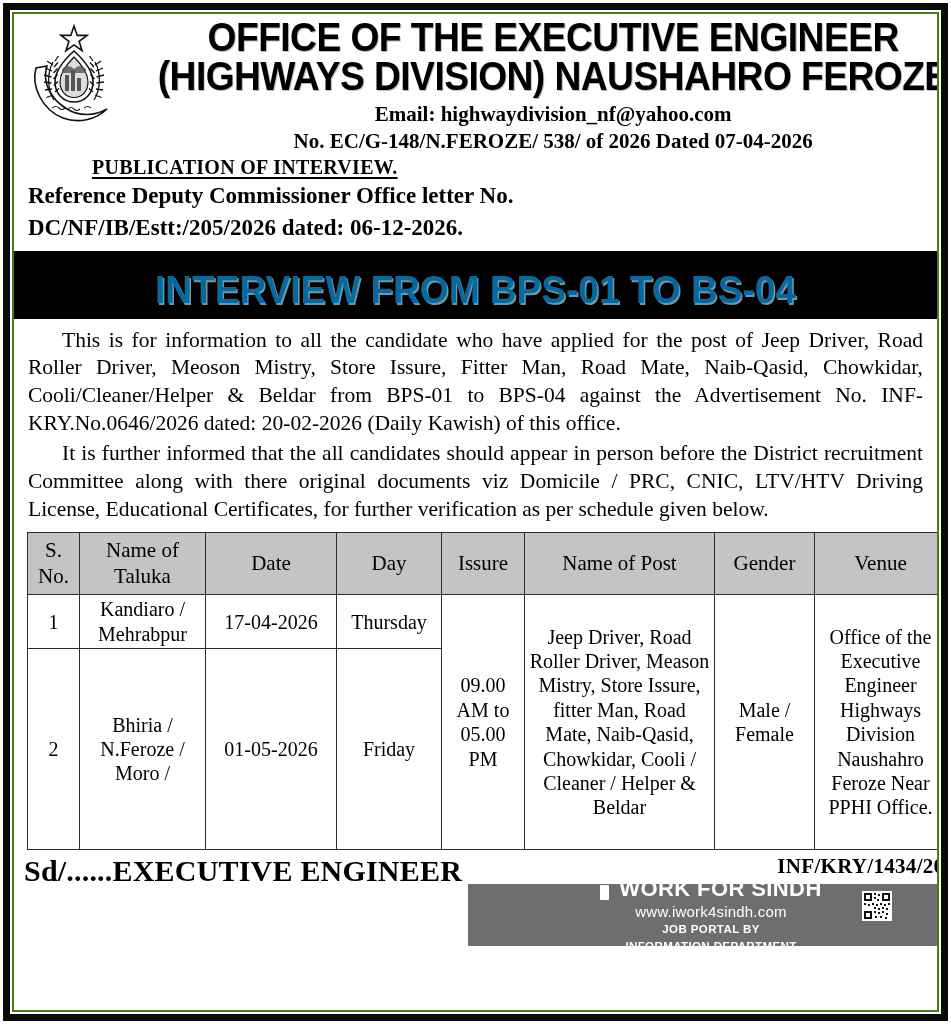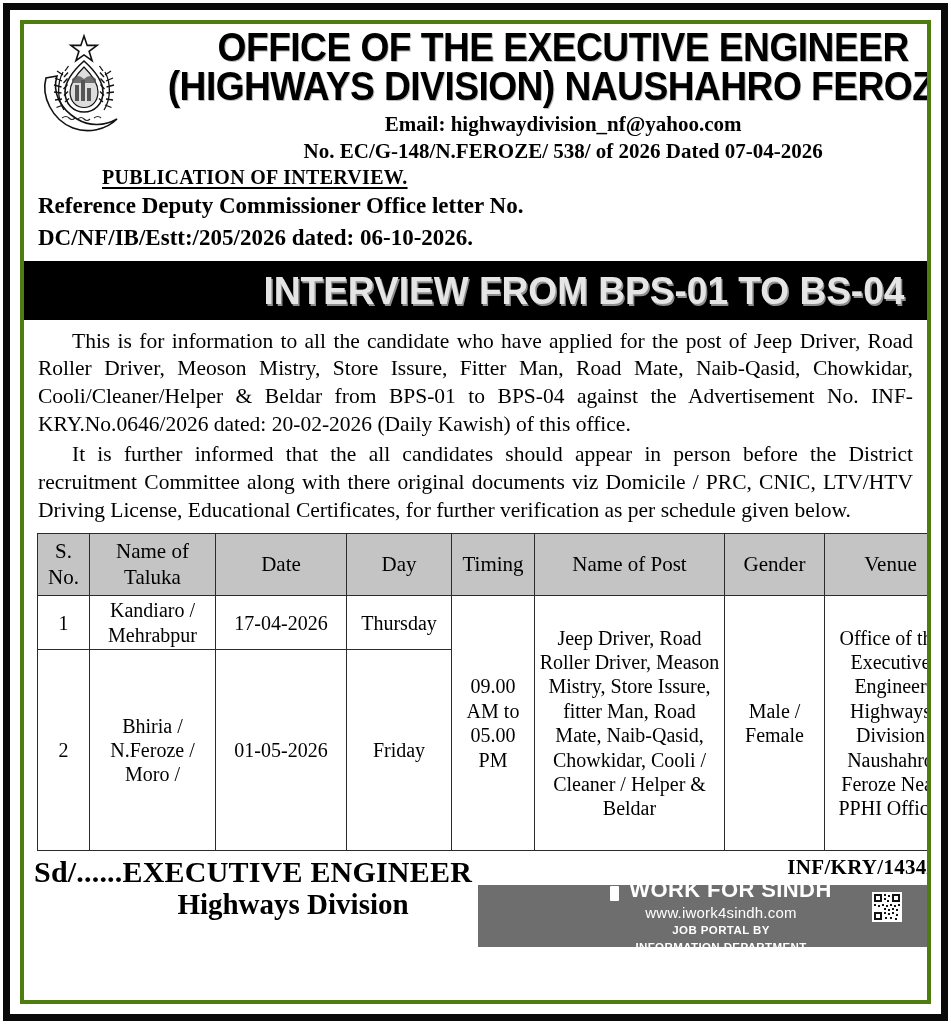--- a/index.html
+++ b/index.html
@@ -27,22 +27,22 @@
     height: 100%;
     box-sizing: border-box;
     border: 7px solid #0a0a0a;
     background: #ffffff;
     display: flex;
     flex-direction: column;
   }
   .inner-frame {
     flex: 1;
     box-sizing: border-box;
-    border: 4px solid #4d7c0f;
-    margin: 10px;
+    border: 2px solid #4d7c0f;
+    margin: 2px;
     background: #ffffff;
     display: flex;
     flex-direction: column;
     overflow: hidden;
   }
 
   
   .header {
     display: flex;
     align-items: flex-start;
@@ -114,23 +114,23 @@
     font-weight: bold;
     font-size: 23px;
     line-height: 1.32;
     margin-top: 2px;
     padding-right: 40px;
   }
 
   
   .banner {
     background: #000000;
-    color: #e5e5e5;
-    text-align: right;
-    padding: 8px 0 6px 0;
+    color: #0369a1;
+    text-align: center;
+    padding: 17px 0 6px 0;
     margin-top: 3px;
     border-top: 2px solid #000;
     border-bottom: 2px solid #000;
   }
   .banner-text {
     font-family: "Liberation Sans Narrow", "Liberation Sans", sans-serif;
     font-weight: bold;
     font-size: 39px;
     line-height: 1.05;
     letter-spacing: 0px;
@@ -365,21 +365,21 @@
           <div class="email-line">Email: highwaydivision_nf@yahoo.com</div>
           <div class="ref-line">No. EC/G-148/N.FEROZE/ 538/ of 2026 Dated 07-04-2026</div>
         </div>
       </div>
 
       <div class="subject-block">
         <div class="subject-row">
           <span class="subject-value">PUBLICATION OF INTERVIEW.</span>
         </div>
         <div class="subject-ref">Reference Deputy Commissioner Office letter No.</div>
-        <div class="subject-ref">DC/NF/IB/Estt:/205/2026 dated: 06-10-2026.</div>
+        <div class="subject-ref">DC/NF/IB/Estt:/205/2026 dated: 06-12-2026.</div>
       </div>
 
       <div class="banner">
         <div class="banner-text">INTERVIEW FROM BPS-01 TO BS-04</div>
       </div>
 
       <div class="body-text">
         <p>This is for information to all the candidate who have applied for the post of Jeep Driver, Road Roller Driver, Meoson Mistry, Store Issure, Fitter Man, Road Mate, Naib-Qasid, Chowkidar, Cooli/Cleaner/Helper &amp; Beldar from BPS-01 to BPS-04 against the Advertisement No. INF- KRY.No.0646/2026 dated: 20-02-2026 (Daily Kawish) of this office.</p>
         <p>It is further informed that the all candidates should appear in person before the District recruitment Committee along with there original documents viz Domicile / PRC, CNIC, LTV/HTV Driving License, Educational Certificates, for further verification as per schedule given below.</p>
       </div>
@@ -401,21 +401,21 @@
               <th>
                 <div>S.</div>
                 <div>No.</div>
               </th>
               <th>
                 <div>Name of</div>
                 <div>Taluka</div>
               </th>
               <th>Date</th>
               <th>Day</th>
-              <th>Timing</th>
+              <th>Issure</th>
               <th>Name of Post</th>
               <th>Gender</th>
               <th>Venue</th>
             </tr>
           </thead>
           <tbody>
             <tr class="row1">
               <td>1</td>
               <td class="taluka">Kandiaro / Mehrabpur</td>
               <td>17-04-2026</td>
@@ -431,21 +431,20 @@
               <td>01-05-2026</td>
               <td>Friday</td>
             </tr>
           </tbody>
         </table>
       </div>
 
       <div class="footer">
         <div class="sign-block">
           <div class="sign-line1">Sd/......EXECUTIVE ENGINEER</div>
-          <div class="sign-line2">Highways Division</div>
         </div>
         <div class="footer-right">
           <div class="inf-number">INF/KRY/1434/2026</div>
           <div class="sindh-banner">
             <div class="sindh-inner">
               <div class="sindh-top">
                 <span class="sindh-i">
                   <span class="dot"></span>
                     <span class="stem"></span>
                 </span>

